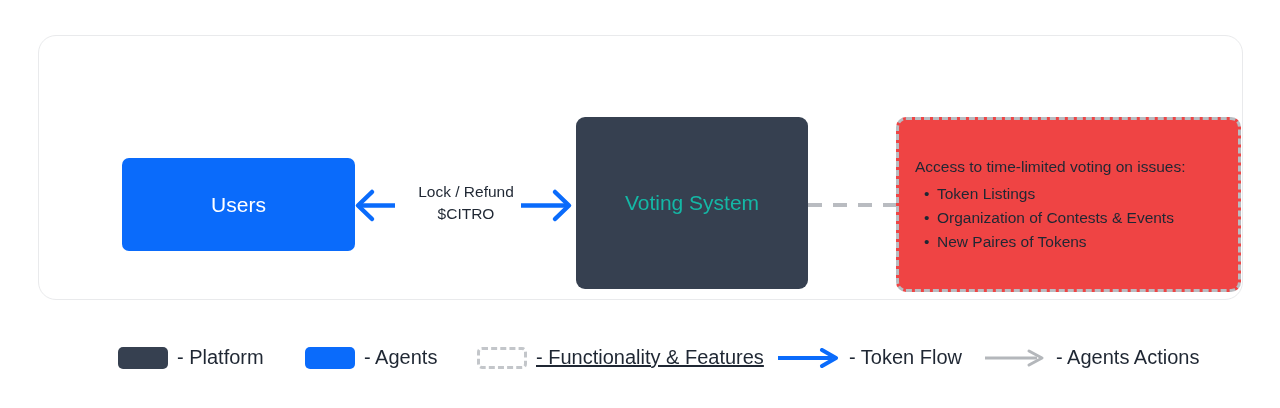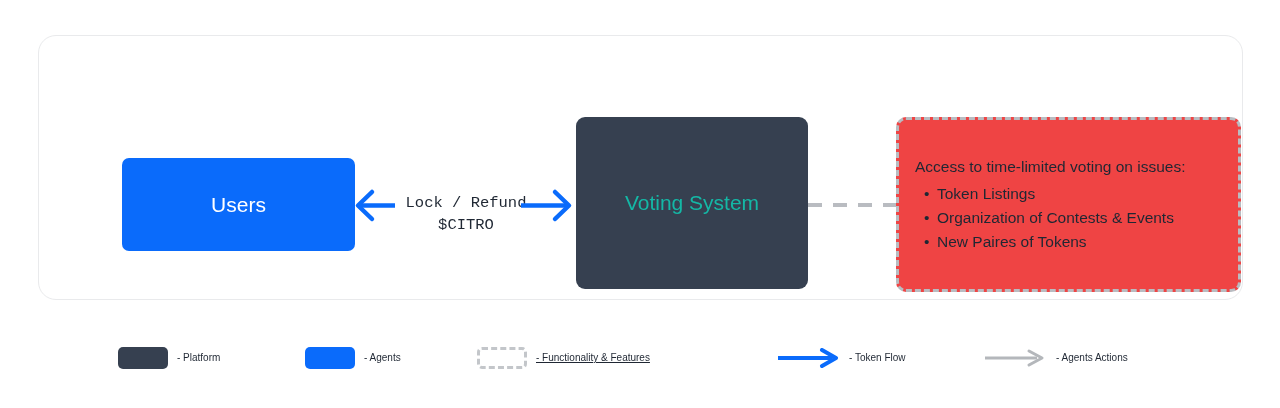--- a/index.html
+++ b/index.html
@@ -106,27 +106,26 @@
   #lock-refund-edge {
     position: absolute;
     left: 316px;
     top: 140px;
     width: 222px;
     height: 60px;
   }
   #lock-refund-label {
     position: absolute;
     left: 0;
-    top: 16px;
+    top: 5px;
     width: 222px;
     text-align: center;
     font-size: 15.5px;
     line-height: 1.45;
     color: #1f2733;
-    font-family: Liberation Mono, monospace;
   }
   .edge-arrow-svg {
     position: absolute;
     top: 0;
     left: 0;
     overflow: visible;
   }
 
   
   #features-connector {
@@ -146,21 +145,21 @@
     height: 45px;
   }
   .legend-item {
     position: absolute;
     display: flex;
     align-items: center;
     height: 45px;
     white-space: nowrap;
   }
   .legend-label {
-    font-size: 10px;
+    font-size: 20px;
     color: #1f2733;
     margin-left: 9px;
   }
   .swatch-solid {
     width: 50px;
     height: 22px;
     border-radius: 5px;
   }
   .swatch-dashed {
     width: 50px;

